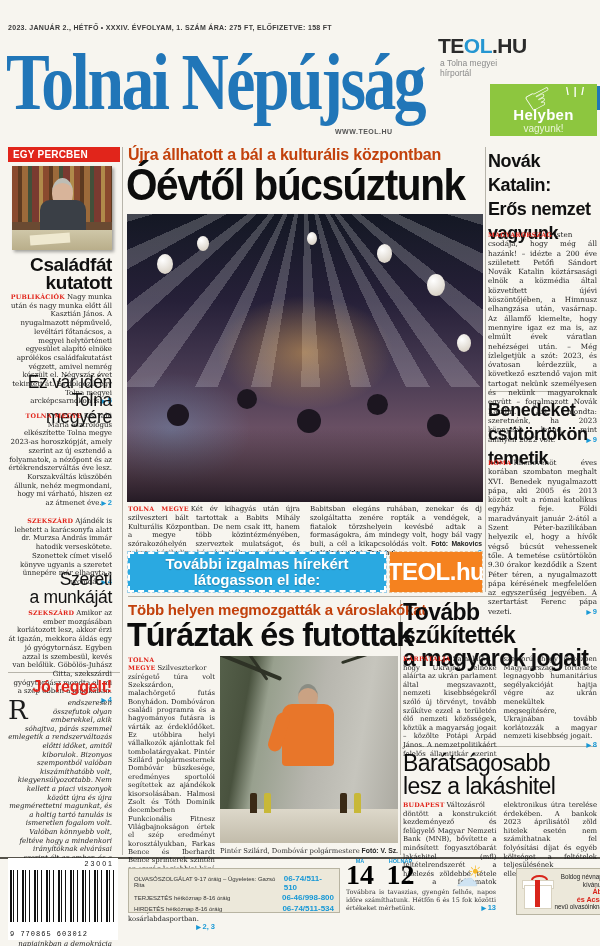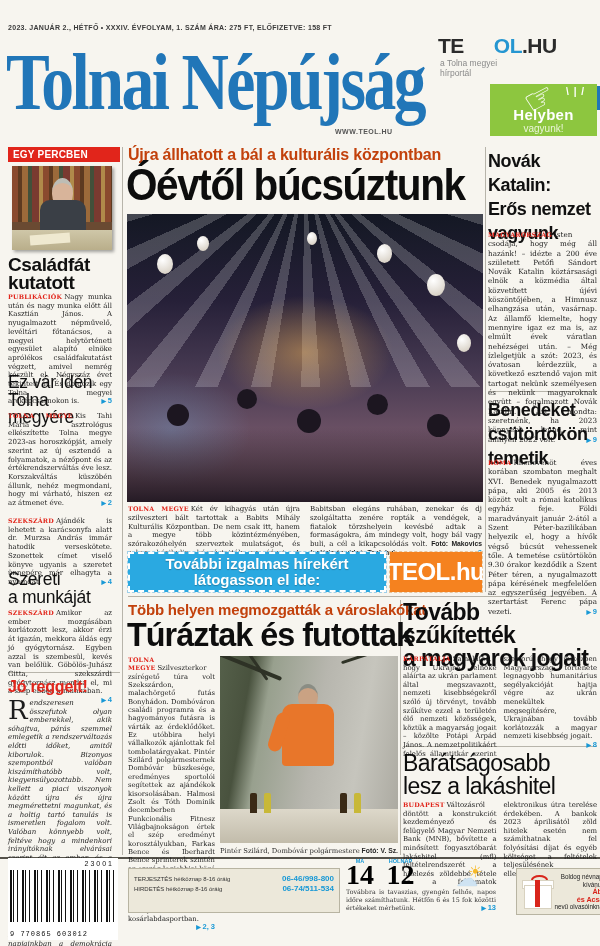--- a/index.html
+++ b/index.html
@@ -6,21 +6,21 @@
   .page{position:relative;width:600px;height:946px;background:#f7f5ef;overflow:hidden;
         font-family:"Liberation Sans",sans-serif;color:#1a1a1a;}
   .abs{position:absolute;}
   
   .dateline{left:8px;top:24px;font-size:7px;font-weight:bold;letter-spacing:.3px;color:#3a3a3a;}
   .masthead{left:6px;top:36px;font-family:"Liberation Serif",serif;font-weight:bold;
             font-size:80px;line-height:92px;color:#2176b8;letter-spacing:-3px;
             transform:scaleX(.82);transform-origin:left top;white-space:nowrap;}
   .mast-url{left:335px;top:128px;font-size:7px;font-weight:bold;color:#555;letter-spacing:.5px;}
   .teol-logo{left:438px;top:34px;font-size:21px;font-weight:bold;letter-spacing:-.5px;}
-  .teol-logo .dark{color:#2b2b2b;} .teol-logo .blue{color:#2596d1;margin-left:30px;}
+  .teol-logo .dark{color:#2b2b2b;} .teol-logo .blue{color:#2596d1;}
   .teol-tagline{left:440px;top:58px;font-size:8.5px;color:#8a8a8a;line-height:10px;white-space:pre-line;}
   .badge{left:490px;top:84px;width:107px;height:52px;background:#8dc63f;}
   .badge-hand{position:absolute;left:34px;top:-6px;font-size:34px;color:#ffffff;
               transform:rotate(-28deg);font-family:"DejaVu Sans",sans-serif;}
   .badge-rays{position:absolute;right:12px;top:2px;color:#fff;font-size:10px;letter-spacing:1px;font-weight:bold;}
   .badge-t1{position:absolute;left:0;right:0;bottom:13px;text-align:center;color:#fff;
             font-weight:bold;font-size:15px;letter-spacing:.3px;}
   .badge-t2{position:absolute;left:0;right:0;bottom:2px;text-align:center;color:#eaf5d8;font-size:10px;}
   .badge-tab{left:597px;top:86px;width:3px;height:24px;background:#2176b8;}
   
@@ -28,21 +28,21 @@
   .rule-dark{background:#55524a;}
   
   .kicker{font-weight:bold;color:#c2410c;font-size:16px;letter-spacing:-.2px;}
   .tag{font-weight:bold;color:#e1251b;font-size:6.3px;letter-spacing:.2px;margin-right:2px;}
   .pageref{float:right;color:#1798d6;font-weight:bold;font-size:7.5px;font-family:"Liberation Sans",sans-serif;}
   .pageref::before{content:"▶ ";font-size:6px;}
   .body-text{font-family:"DejaVu Serif",serif;text-align:justify;color:#1c1c1c;}
   
   .section-banner{left:8px;top:147px;width:112px;height:15px;background:#e1251b;color:#fff;
                   font-weight:bold;font-size:10px;line-height:15px;padding-left:5px;letter-spacing:.2px;box-sizing:border-box;}
-  .lc{width:104px;left:8px;}
+  .lc{width:104px;left:8px;text-align:right;}
   .lc-title{font-weight:bold;font-size:19px;line-height:18px;letter-spacing:-.4px;color:#101010;white-space:pre-line;}
   .lc-title.light{font-weight:400;font-size:17.5px;line-height:17.5px;letter-spacing:-.3px;}
   .lc-body{font-size:7px;line-height:8.7px;}
   .gm-title{color:#e1251b;font-size:16px;font-weight:600;letter-spacing:-.2px;}
   .gm-body{font-size:7px;line-height:8.6px;font-style:italic;}
   .dropcap{float:left;font-size:26px;line-height:22px;padding-right:2px;font-style:normal;
            font-family:"DejaVu Serif",serif;}
   .portrait{left:12px;top:166px;width:100px;height:84px;background:#6a4a32;box-shadow:2px 2px 3px rgba(0,0,0,.35);overflow:hidden;}
   .books{position:absolute;inset:0 0 28px 0;background:repeating-linear-gradient(90deg,#8a4a2e 0 6px,#5d3a20 6px 10px,#9c6a3a 10px 16px,#42503a 16px 20px,#7a3a30 20px 27px,#b08a4a 27px 31px);}
   .p-head{position:absolute;left:40px;top:12px;width:21px;height:24px;border-radius:50% 50% 45% 45%;background:#d8b49a;border-top:5px solid #bdbdb5;}
@@ -274,20 +274,24 @@
   </p>
 
   <div class="abs lr lr-title light" style="top:752px;">Barátságosabb
 lesz a lakáshitel</div>
   <p class="abs lr lr-body body-text" style="top:801px;margin:0;">
     <span class="tag">BUDAPEST</span><span>Változásról döntött a konstrukciót kezdeményező és felügyelő Magyar Nemzeti Bank (MNB), bővítette a minősített fogyasztóbarát lakáshitel (mfl) feltételrendszerét a hitelezés zöldebbé tétele és a folyamatok elektronikus útra terelése érdekében. A bankok 2023 áprilisától zöld hitelek esetén nem számíthatnak fel folyósítási díjat és egyéb költséget a feltételek teljesülésének ellenőrzéséért.</span><span class="pageref">12</span>
   </p>
 
   <div class="abs ed-box">
     <div class="ed-row">
+      <span class="ed-label">OLVASÓSZOLGÁLAT 9-17 óráig – Ügyeletes: Gazsó Rita</span>
+      <span class="ed-phone">06-74/511-510</span>
+    </div>
+    <div class="ed-row">
       <span class="ed-label">TERJESZTÉS hétköznap 8-16 óráig</span>
       <span class="ed-phone">06-46/998-800</span>
     </div>
     <div class="ed-row">
       <span class="ed-label">HIRDETÉS hétköznap 8-16 óráig</span>
       <span class="ed-phone">06-74/511-534</span>
     </div>
   </div>
 
   <div class="abs weather">

